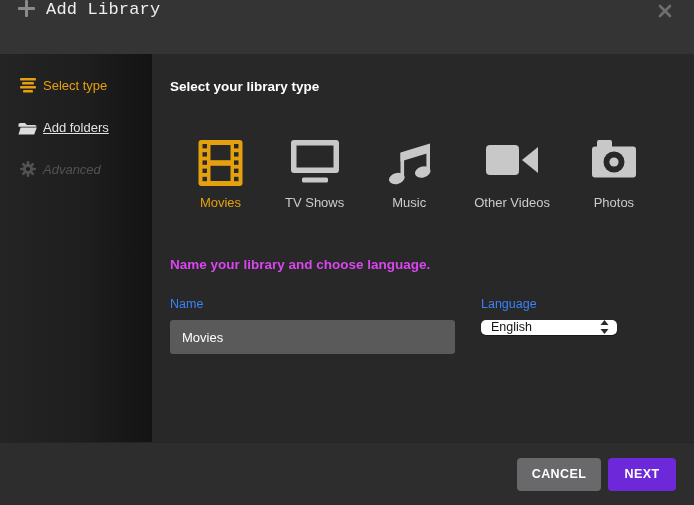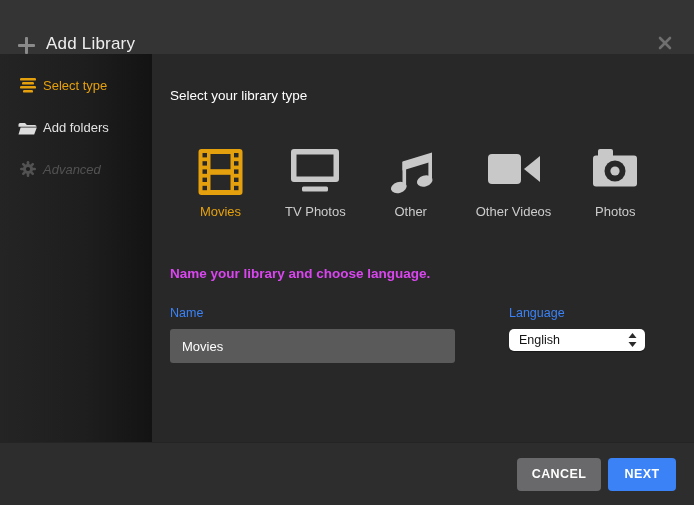--- a/index.html
+++ b/index.html
@@ -9,83 +9,83 @@
     background: #282828;
     overflow: hidden;
     position: relative;
     color: #fff;
   }
   .dialog { position: absolute; inset: 0; display: flex; flex-direction: column; }
 
   
   .header {
     height: 54px; background: #343434; flex: 0 0 54px;
-    display: flex; align-items: flex-end; padding: 0 18px;
+    display: flex; align-items: flex-start; padding: 0 18px; font-family: Liberation Mono, monospace;
   }
   .plus-icon { width: 17px; height: 17px; margin-right: 11px; flex: 0 0 auto; }
   .title { font-size: 17px; font-weight: 500; color: #eeeeee; letter-spacing: .2px; }
   .close-btn {
     margin-left: auto; width: 22px; height: 22px; cursor: pointer;
     display: flex; align-items: center; justify-content: center;
   }
 
   
   .body-row { flex: 1 1 auto; display: flex; min-height: 0; }
   .sidebar {
     flex: 0 0 152px; width: 152px;
     background: linear-gradient(to right, #242424 0%, #1e1e1e 55%, #131313 100%);
     padding: 18px 0 0 18px;
   }
   .side-item { display: flex; align-items: center; gap: 6px; height: 26px; margin-bottom: 16px; cursor: pointer; }
   .side-item .side-icon { width: 19px; height: 16px; display: flex; align-items: center; justify-content: center; flex: 0 0 19px; }
   .side-item .side-label { font-size: 13px; }
   .side-item.active .side-label { color: #e5a00d; }
-  .side-item.normal .side-label { color: #e2e2e2; }
+  .side-item.normal .side-label { color: #e2e2e2; text-decoration: underline; }
   .side-item.disabled .side-label { color: #525252; cursor: default; font-style: italic; }
 
   .main { flex: 1 1 auto; background: #282828; padding: 24px 20px 0 18px; }
-  .section-title { font-size: 13.5px; font-weight: 400; color: #ffffff; margin-top: 10px; }
+  .section-title { font-size: 13.5px; font-weight: 700; color: #ffffff; margin-top: 1px; }
 
   
   .type-row { display: flex; gap: 42px; margin: 46px 0 0 28px; }
   .type-item { display: flex; flex-direction: column; align-items: center; cursor: pointer; }
   .type-item .type-icon { height: 46px; display: flex; align-items: flex-start; justify-content: center; }
   .type-item .type-label { margin-top: 9px; font-size: 13px; color: #cccccc; white-space: nowrap; }
   .type-item.selected .type-label { color: #e5a00d; }
 
   .name-section-title { font-size: 13.5px; font-weight: 700; color: #d946ef; margin-top: 47px; }
 
   .form-row { display: flex; margin-top: 25px; }
   .field-label { font-size: 12.5px; color: #3b82f6; margin-bottom: 9px; }
   .name-group { width: 285px; margin-right: 26px; }
   .name-input {
     width: 285px; height: 34px; background: #5a5a5a; border: none; border-radius: 3px;
     color: #ffffff; font-size: 13px; font-family: inherit; padding: 0 12px; outline: none;
   }
-  .lang-group { width: 140px; margin-left: 28px; }
+  .lang-group { width: 140px; }
   .lang-select {
-    width: 136px; height: 22px; background: #ffffff; border-radius: 5px;
-    display: flex; align-items: center; padding: 0 8px 0 10px; cursor: pointer;
+    width: 136px; height: 15px; background: #ffffff; border-radius: 5px;
+    display: flex; padding: 0 8px 0 10px; cursor: pointer;
     box-shadow: 0 1px 1px rgba(0,0,0,.4);
   }
   .lang-select .lang-value { color: #141414; font-size: 12.5px; flex: 1 1 auto; }
   .updown { width: 9px; height: 14px; flex: 0 0 9px; }
 
   
   .footer {
     flex: 0 0 63px; height: 63px; background: #2d2d2d; border-top: 1px solid #242424;
     display: flex; align-items: center; justify-content: flex-end; gap: 7px; padding-right: 18px;
   }
   .btn {
     height: 33px; border: none; border-radius: 4px; color: #ffffff;
     font-family: inherit; font-size: 12.5px; font-weight: 700; letter-spacing: .4px;
     cursor: pointer; padding: 0 4px;
   }
   .btn-cancel { background: #69696b; width: 84px; }
-  .btn-next  { background: #3b82f6; width: 68px; }
+  .btn-next  { background: #6d28d9; width: 68px; }
 </style>
 </head>
 <body>
 
 <div class="dialog">
 
   <div class="header">
     <svg class="plus-icon" viewBox="0 0 17 17">
       <g fill="#8a8a8a">
         <rect x="7" y="0" width="3" height="17" rx="1"></rect>
@@ -180,36 +180,36 @@
 
         <div class="type-item">
           <span class="type-icon">
             <svg width="48" height="43" viewBox="0 0 48 43">
               <g fill="#c8c8c8">
                 <path d="M3,0 h42 a3,3 0 0 1 3,3 v27 a3,3 0 0 1 -3,3 h-42 a3,3 0 0 1 -3,-3 v-27 a3,3 0 0 1 3,-3 z M5.5,5.5 v22 h37 v-22 z"></path>
                 <rect x="11" y="37.5" width="26" height="5" rx="1.5"></rect>
               </g>
             </svg>
           </span>
-          <span class="type-label">TV Photos</span>
+          <span class="type-label">TV Shows</span>
         </div>
 
         <div class="type-item">
           <span class="type-icon">
             <svg width="46" height="46" viewBox="0 0 46 46">
               <g fill="#c8c8c8">
                 <polygon points="14.5,12.5 44,3.5 44,12.5 14.5,21.5"></polygon>
                 <rect x="14.5" y="13" width="3.6" height="25"></rect>
                 <rect x="40.4" y="5" width="3.6" height="26.5"></rect>
                 <ellipse cx="10.8" cy="38.5" rx="8" ry="5.4" transform="rotate(-17 10.8 38.5)"></ellipse>
                 <ellipse cx="36.7" cy="32" rx="8" ry="5.4" transform="rotate(-17 36.7 32)"></ellipse>
               </g>
             </svg>
           </span>
-          <span class="type-label">Other</span>
+          <span class="type-label">Music</span>
         </div>
 
         <div class="type-item">
           <span class="type-icon">
             <svg width="52" height="35" viewBox="0 0 52 35" style="margin-top:5px">
               <g fill="#c8c8c8">
                 <rect x="0" y="0" width="33" height="30" rx="4"></rect>
                 <polygon points="52,2 52,28 36,15"></polygon>
               </g>
             </svg>

